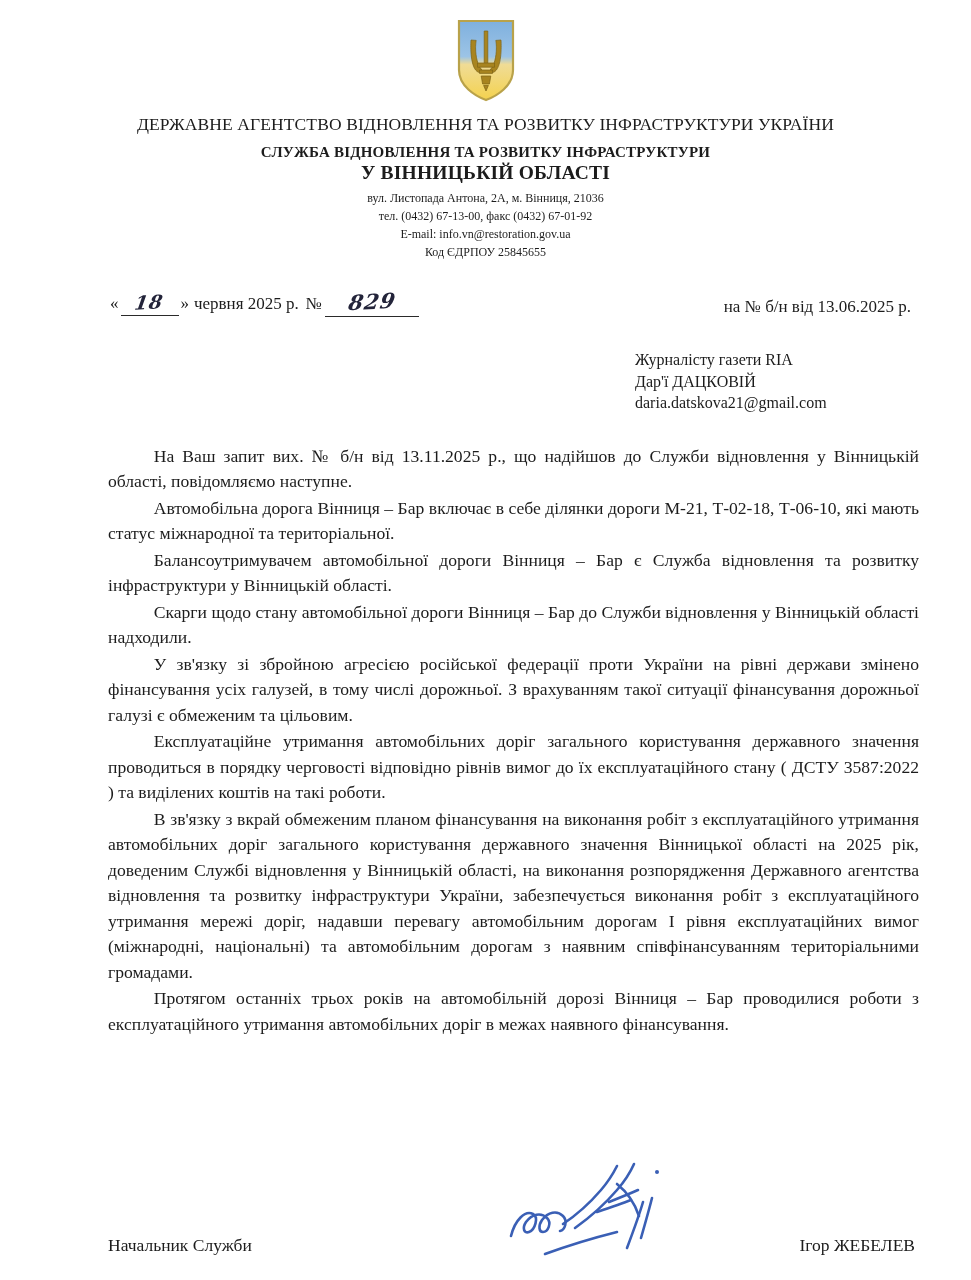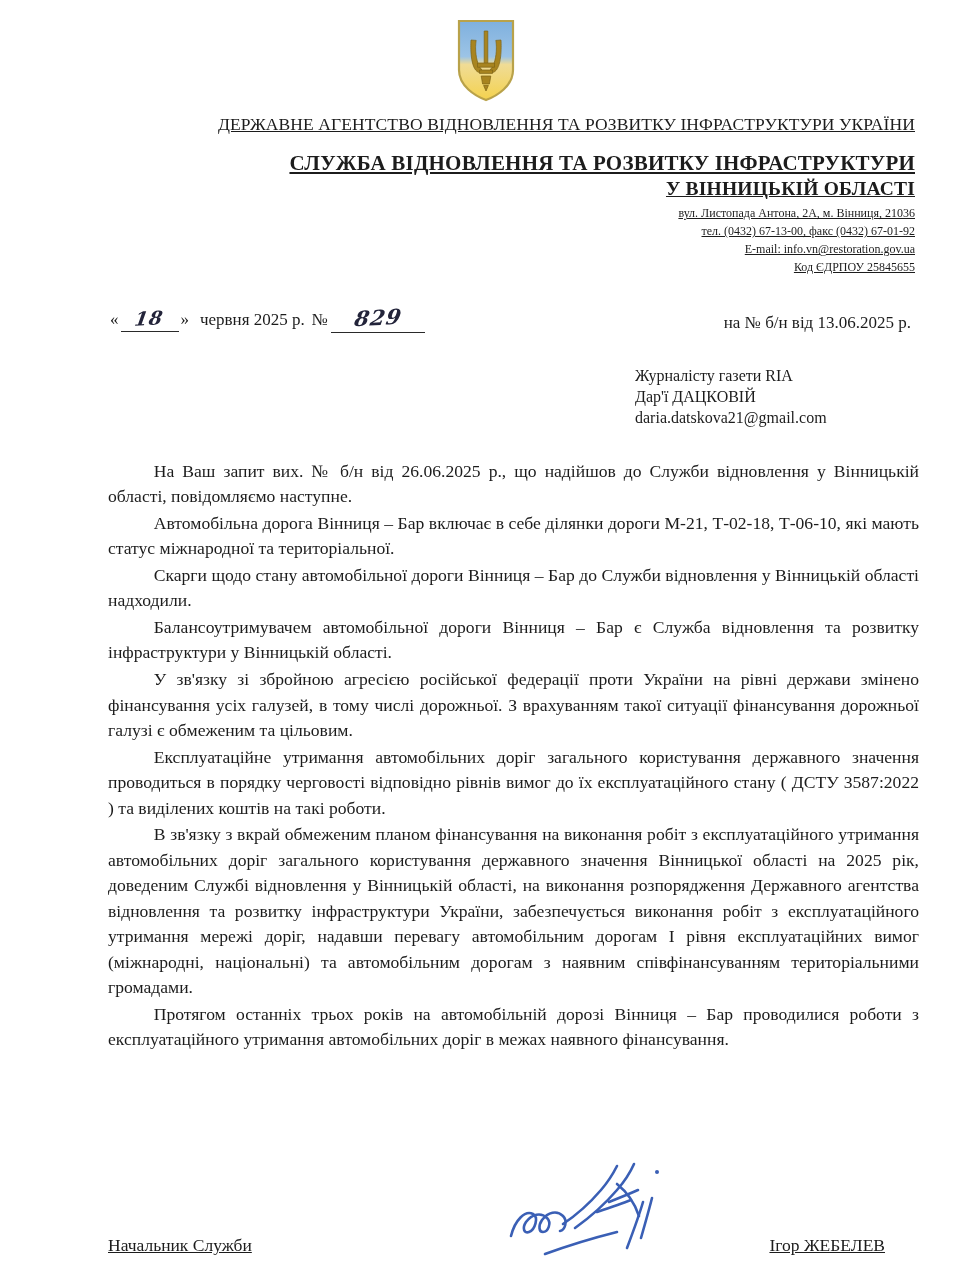--- a/index.html
+++ b/index.html
@@ -33,37 +33,36 @@
     padding-top: 18px;
   }
   .emblem {
     width: 62px;
     height: 84px;
     display: block;
   }
 
   
   .letterhead {
-    text-align: right;
+    text-align: center;
     margin-top: 12px;
     padding: 0 56px;
-    text-decoration: underline;
   }
   .lh-agency {
     font-size: 17.5px;
     letter-spacing: 0.1px;
     line-height: 1.2;
     white-space: nowrap;
     font-weight: 400;
   }
   .lh-service {
-    font-size: 21px;
+    font-size: 15px;
     font-weight: bold;
     line-height: 1.22;
-    margin-top: 16px;
+    margin-top: 8px;
     letter-spacing: 0.2px;
   }
   .lh-region {
     font-size: 19.5px;
     font-weight: bold;
     line-height: 1.22;
     letter-spacing: 0.2px;
   }
   .lh-line {
     font-size: 12px;
@@ -136,28 +135,27 @@
     margin: 0 0 0.06em 0;
     text-indent: 2.6em;
     text-align: justify;
     text-justify: inter-word;
   }
 
   
   .signature {
     position: absolute;
     left: 0;
-    right: 8px;
+    right: 0;
     bottom: 24px;
-    padding: 0 78px 0 108px;
+    padding: 0 56px 0 108px;
     display: flex;
     align-items: flex-end;
     justify-content: space-between;
     font-size: 17.5px;
-    text-decoration: underline;
   }
   .sig-title { white-space: nowrap; }
   .sig-name { white-space: nowrap; text-align: right; }
   .sig-mark {
     position: absolute;
     left: 505px;
     bottom: -8px;
     width: 190px;
     height: 106px;
     pointer-events: none;
@@ -203,40 +201,40 @@
     <div class="lh-line">Код ЄДРПОУ 25845655</div>
   </div>
 
   <div class="refrow">
     <div class="refleft">
       <span>«</span>
       <span class="blank-date">
         <span class="hand">18</span>
       </span>
       <span>»</span>
-      <span style="margin-left:11px">червня 2025 р.</span>
+      <span style="margin-left:5px">червня 2025 р.</span>
       <span style="margin-left:7px">№</span>
       <span class="blank-num">
         <span class="hand">829</span>
       </span>
     </div>
     <div class="refright">на № б/н від 13.06.2025 р.</div>
   </div>
 
   <div class="addressee">
     <div>Журналісту газети RIA</div>
     <div>Дар'ї ДАЦКОВІЙ</div>
     <div>daria.datskova21@gmail.com</div>
   </div>
 
   <div class="body">
-    <p>На Ваш запит вих. № б/н від 26.06.2025 р., що надійшов до Служби відновлення у Вінницькій області, повідомляємо наступне.</p>
+    <p>На Ваш запит вих. № б/н від 13.11.2025 р., що надійшов до Служби відновлення у Вінницькій області, повідомляємо наступне.</p>
     <p>Автомобільна дорога Вінниця – Бар включає в себе ділянки дороги М-21, Т-02-18, Т-06-10, які мають статус міжнародної та територіальної.</p>
+    <p>Балансоутримувачем автомобільної дороги Вінниця – Бар є Служба відновлення та розвитку інфраструктури у Вінницькій області.</p>
     <p>Скарги щодо стану автомобільної дороги Вінниця – Бар до Служби відновлення у Вінницькій області надходили.</p>
-    <p>Балансоутримувачем автомобільної дороги Вінниця – Бар є Служба відновлення та розвитку інфраструктури у Вінницькій області.</p>
     <p>У  зв'язку зі збройною агресією російської федерації проти України на рівні держави змінено фінансування усіх галузей, в тому числі дорожньої. З врахуванням такої ситуації фінансування дорожньої галузі є обмеженим та цільовим.</p>
     <p>Експлуатаційне утримання автомобільних доріг загального користування державного значення проводиться в порядку черговості відповідно рівнів вимог до їх експлуатаційного стану ( ДСТУ 3587:2022 ) та виділених коштів на такі роботи.</p>
     <p>В зв'язку з вкрай обмеженим планом фінансування на виконання робіт з експлуатаційного утримання автомобільних доріг загального користування державного значення Вінницької області на 2025 рік, доведеним Службі відновлення у Вінницькій області, на виконання розпорядження Державного агентства відновлення та розвитку інфраструктури України, забезпечується виконання робіт з експлуатаційного утримання мережі доріг, надавши перевагу автомобільним дорогам I рівня експлуатаційних вимог (міжнародні, національні) та автомобільним дорогам з наявним співфінансуванням територіальними громадами.</p>
     <p>Протягом останніх трьох років на автомобільній дорозі Вінниця – Бар проводилися роботи з експлуатаційного утримання автомобільних доріг в межах наявного фінансування.</p>
   </div>
 
   <div class="signature">
     <div class="sig-title">Начальник Служби</div>
 
     <svg class="sig-mark" viewBox="0 0 190 106">

